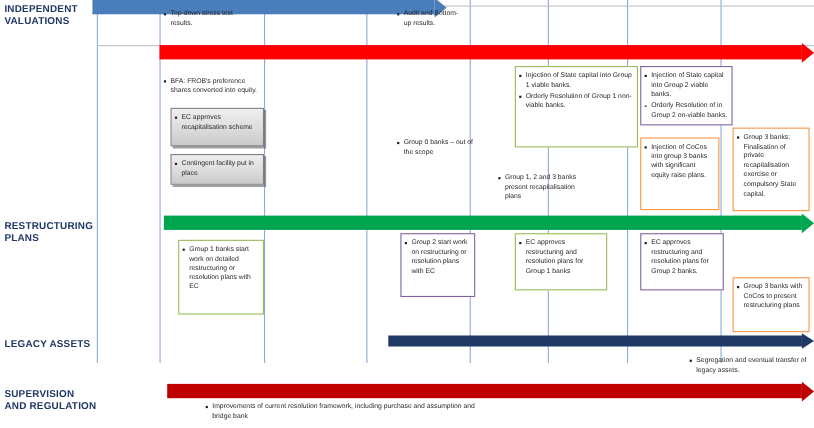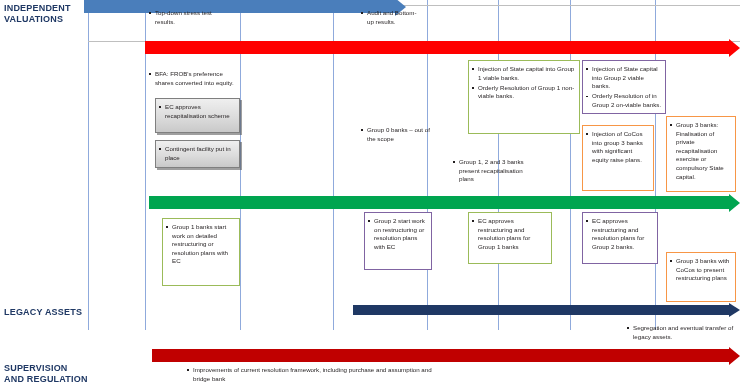--- a/index.html
+++ b/index.html
@@ -177,20 +177,21 @@
       <li>Injection of CoCos into group 3 banks with significant equity raise plans.</li>
     </ul>
   </div>
 
   <div class="box orange" style="left:666px;top:116px;width:70px;height:76px;">
     <ul>
       <li>Group 3 banks: Finalisation of private recapitalisation exercise or compulsory State capital.</li>
     </ul>
   </div>
 
+  <div class="row-label" style="top:200px;"><span>RESTRUCTURING PLANS</span></div>
 
   <div class="bar green" style="left:149px;top:196px;width:591px;">
     <div class="body"></div>
     <div class="head"></div>
   </div>
 
   <div class="box green" style="left:162px;top:218px;width:78px;height:68px;">
     <ul>
       <li>Group 1 banks start work on detailed restructuring or resolution plans with EC</li>
     </ul>
@@ -226,21 +227,21 @@
     <div class="body"></div>
     <div class="head" style="border-top-width:7px;border-bottom-width:7px;"></div>
   </div>
 
   <div class="note" style="left:626px;top:324px;width:110px;">
     <ul>
         <li>Segregation and eventual transfer of legacy assets.</li>
       </ul>
   </div>
 
-  <div class="row-label" style="top:363px;"><span>SUPERVISION AND REGULATION</span></div>
+  <div class="row-label" style="top:353px;"><span>SUPERVISION AND REGULATION</span></div>
 
   <div class="bar darkred" style="left:152px;top:349px;width:588px;">
     <div class="body"></div>
     <div class="head"></div>
   </div>
 
   <div class="note" style="left:186px;top:366px;width:250px;">
     <ul>
         <li>Improvements of current resolution framework, including purchase and assumption and bridge bank</li>
       </ul>

